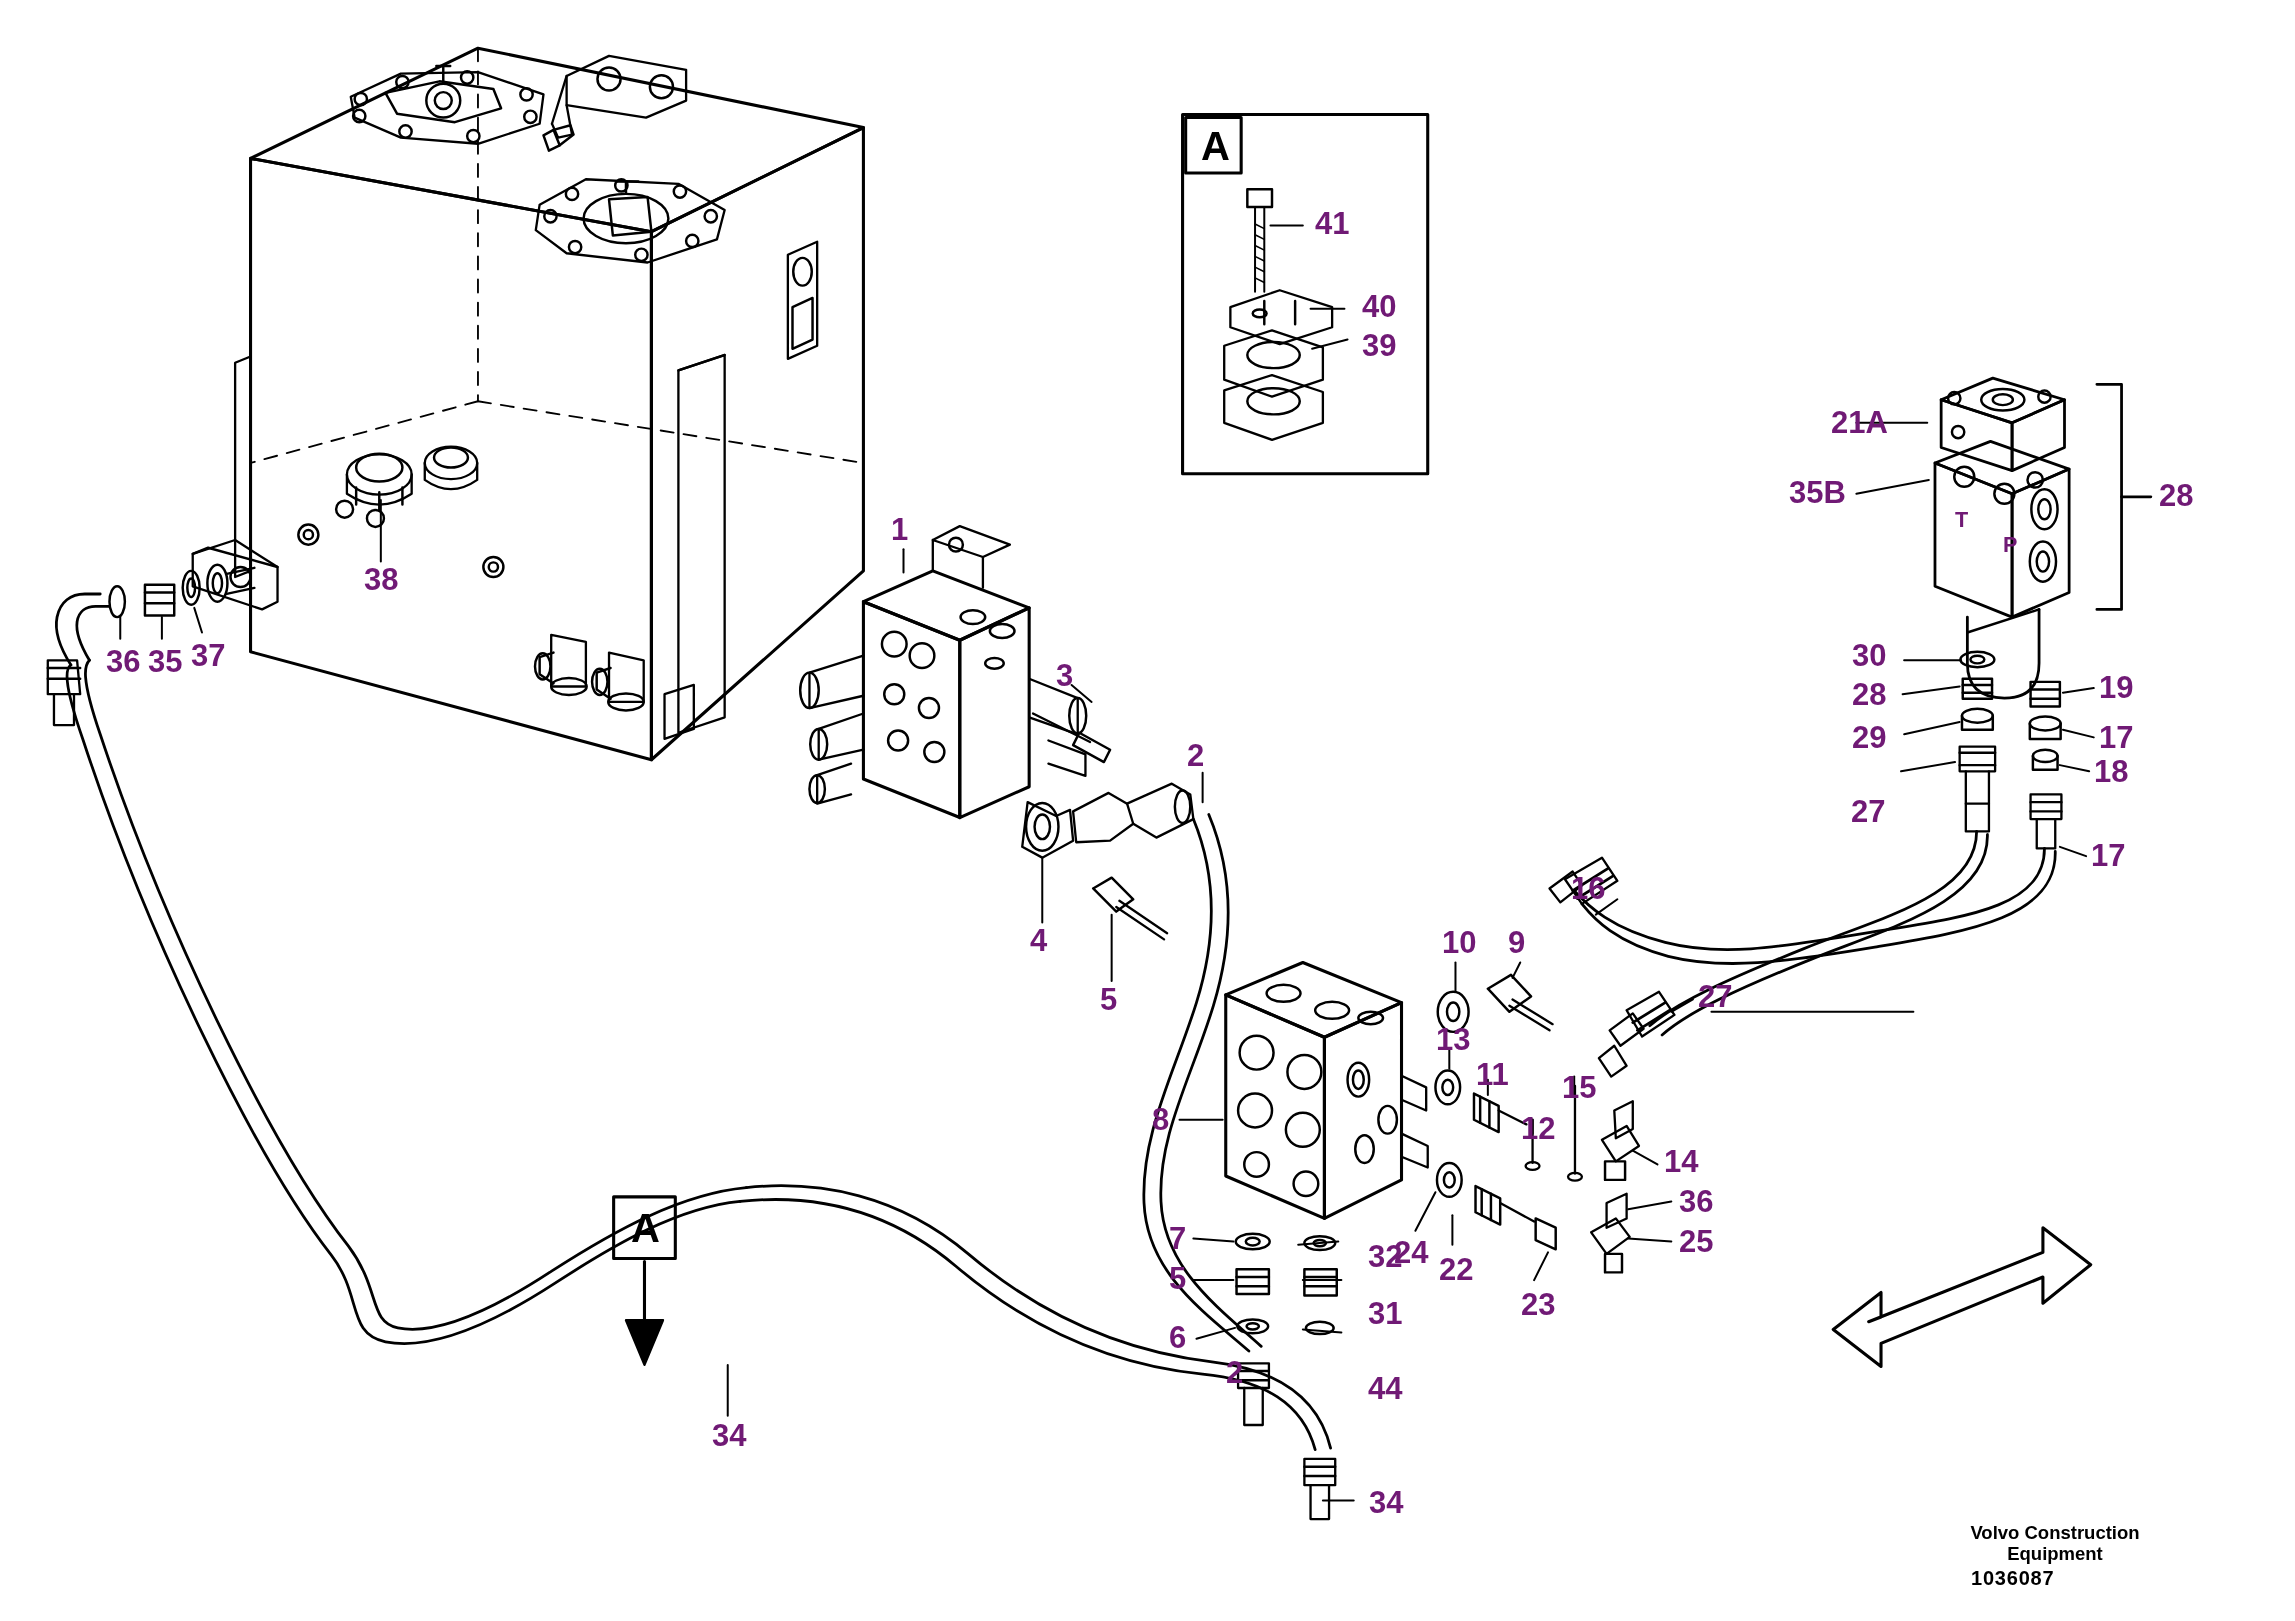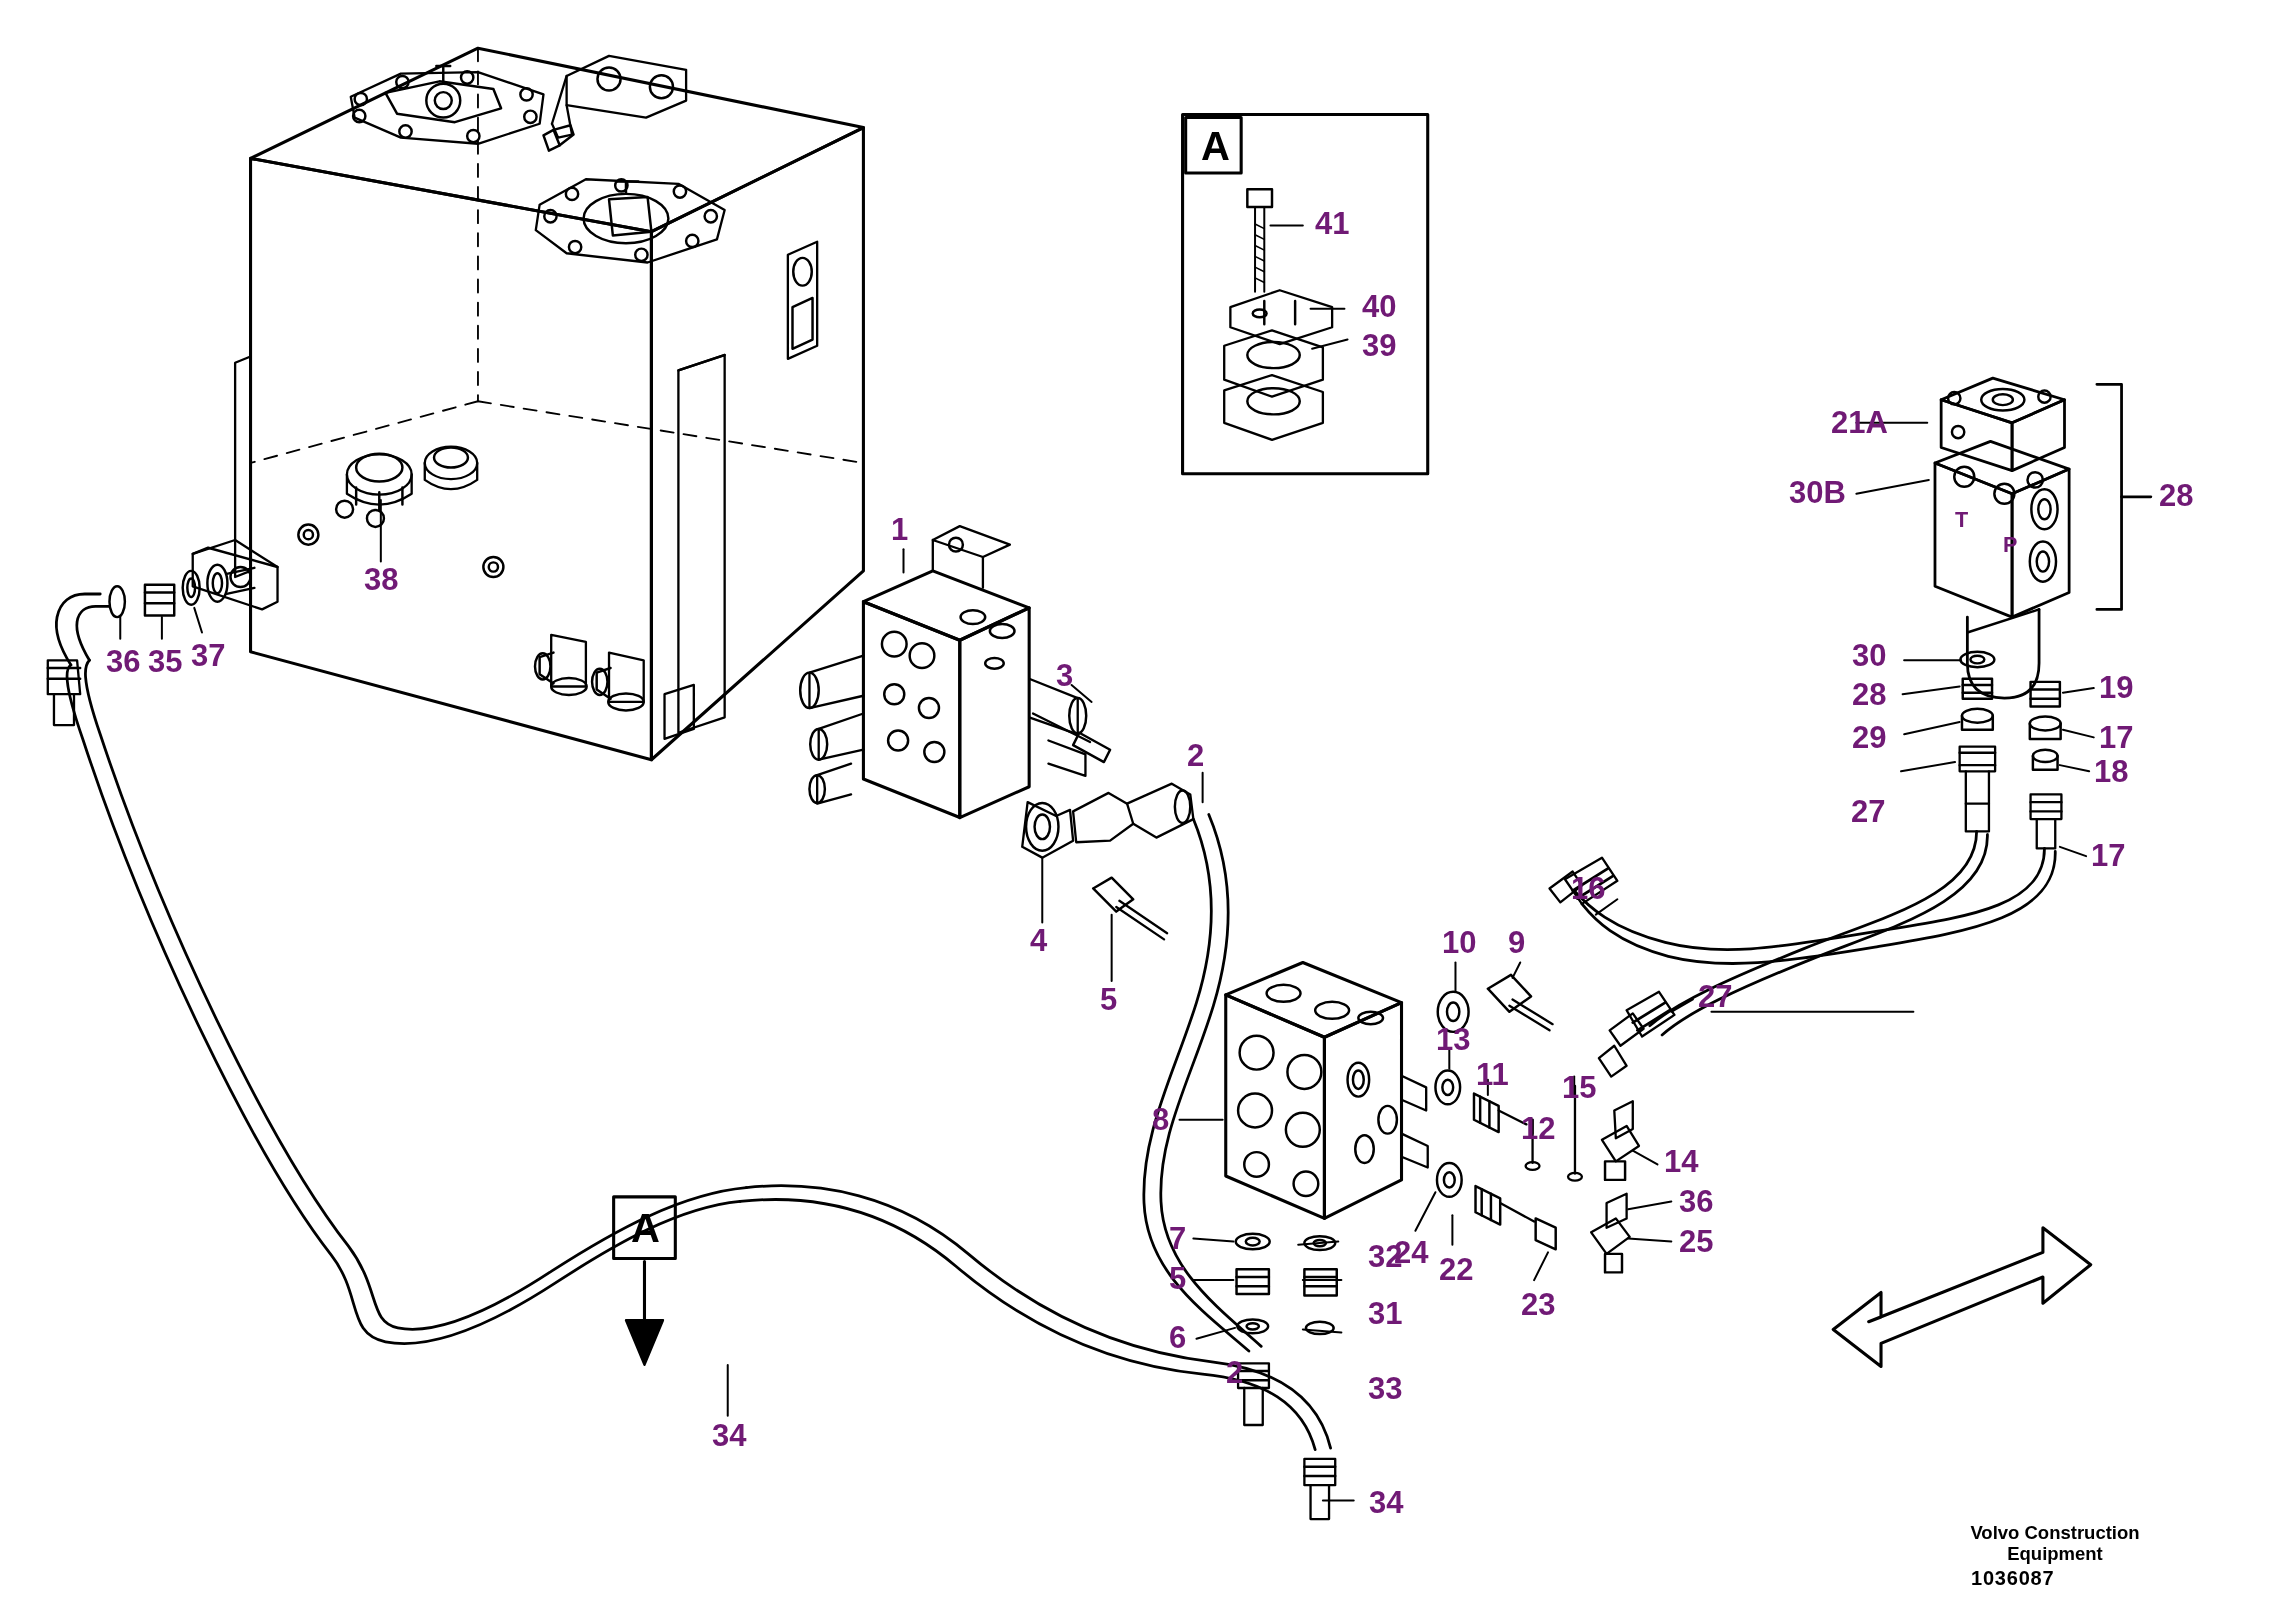--- a/index.html
+++ b/index.html
@@ -526,34 +526,34 @@
   <div class="callout" style="left:1521px; top:1113px;">12</div>
   <div class="callout" style="left:1436px; top:1024px;">13</div>
   <div class="callout" style="left:1664px; top:1146px;">14</div>
   <div class="callout" style="left:1562px; top:1072px;">15</div>
   <div class="callout" style="left:1571px; top:873px;">16</div>
   <div class="callout" style="left:2091px; top:840px;">17</div>
   <div class="callout" style="left:2099px; top:722px;">17</div>
   <div class="callout" style="left:2094px; top:756px;">18</div>
   <div class="callout" style="left:2099px; top:672px;">19</div>
   <div class="callout" style="left:1789px; top:407px;margin-left:42px;">21A</div>
-  <div class="callout" style="left:1789px; top:477px;">30B</div>
+  <div class="callout" style="left:1789px; top:477px;">35B</div>
   <div class="callout" style="left:1439px; top:1254px;">22</div>
   <div class="callout" style="left:1521px; top:1289px;text-align:right;">23</div>
   <div class="callout" style="left:1394px; top:1237px;">24</div>
   <div class="callout" style="left:1679px; top:1226px;">25</div>
   <div class="callout" style="left:1679px; top:1186px;">36</div>
   <div class="callout" style="left:1698px; top:981px;">27</div>
   <div class="callout" style="left:1851px; top:796px;">27</div>
   <div class="callout" style="left:1852px; top:679px;">28</div>
   <div class="callout" style="left:1852px; top:722px;">29</div>
   <div class="callout" style="left:1852px; top:640px;">30</div>
   <div class="callout" style="left:1368px; top:1298px;">31</div>
   <div class="callout" style="left:1368px; top:1241px;">32</div>
-  <div class="callout" style="left:1368px; top:1373px;">33</div>
+  <div class="callout" style="left:1368px; top:1373px;">44</div>
   <div class="callout" style="left:1369px; top:1487px;">34</div>
   <div class="callout" style="left:712px;  top:1420px;">34</div>
   <div class="callout" style="left:148px;  top:646px;">35</div>
   <div class="callout" style="left:106px;  top:646px;">36</div>
   <div class="callout" style="left:191px;  top:640px;">37</div>
   <div class="callout" style="left:364px;  top:564px;">38</div>
   <div class="callout" style="left:1362px; top:330px;">39</div>
   <div class="callout" style="left:1362px; top:291px;">40</div>
   <div class="callout" style="left:1315px; top:208px;">41</div>
 

